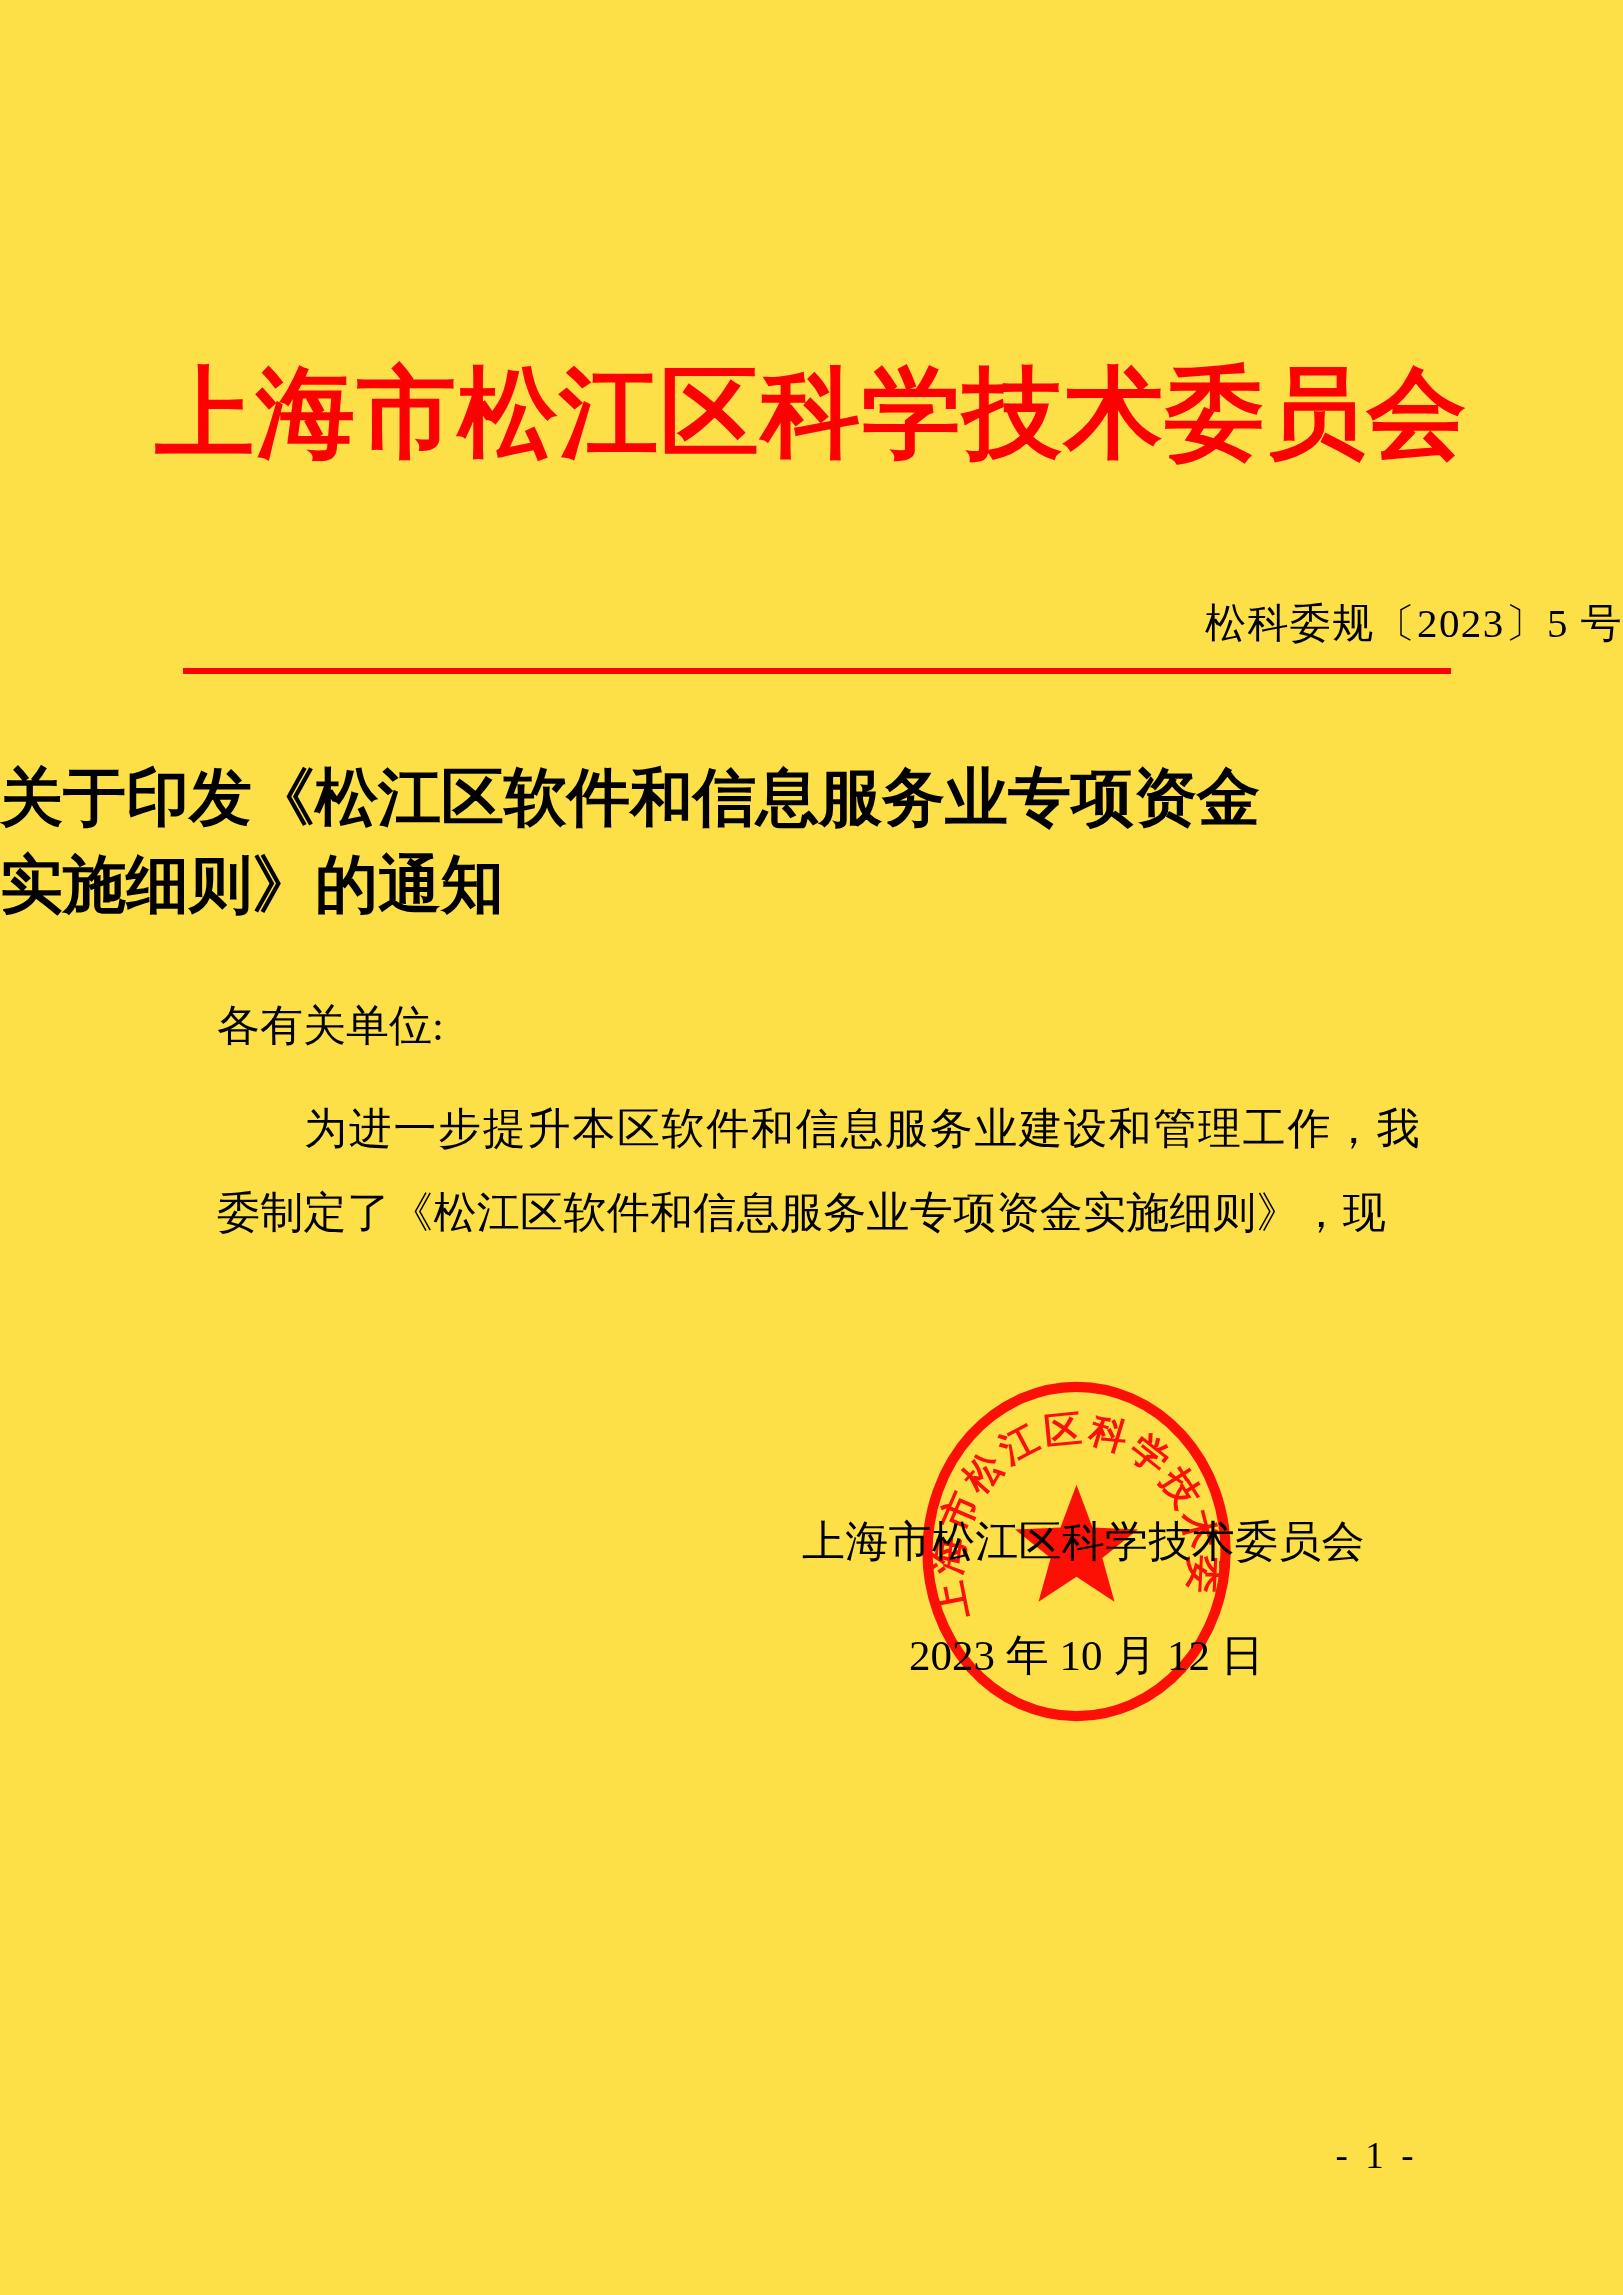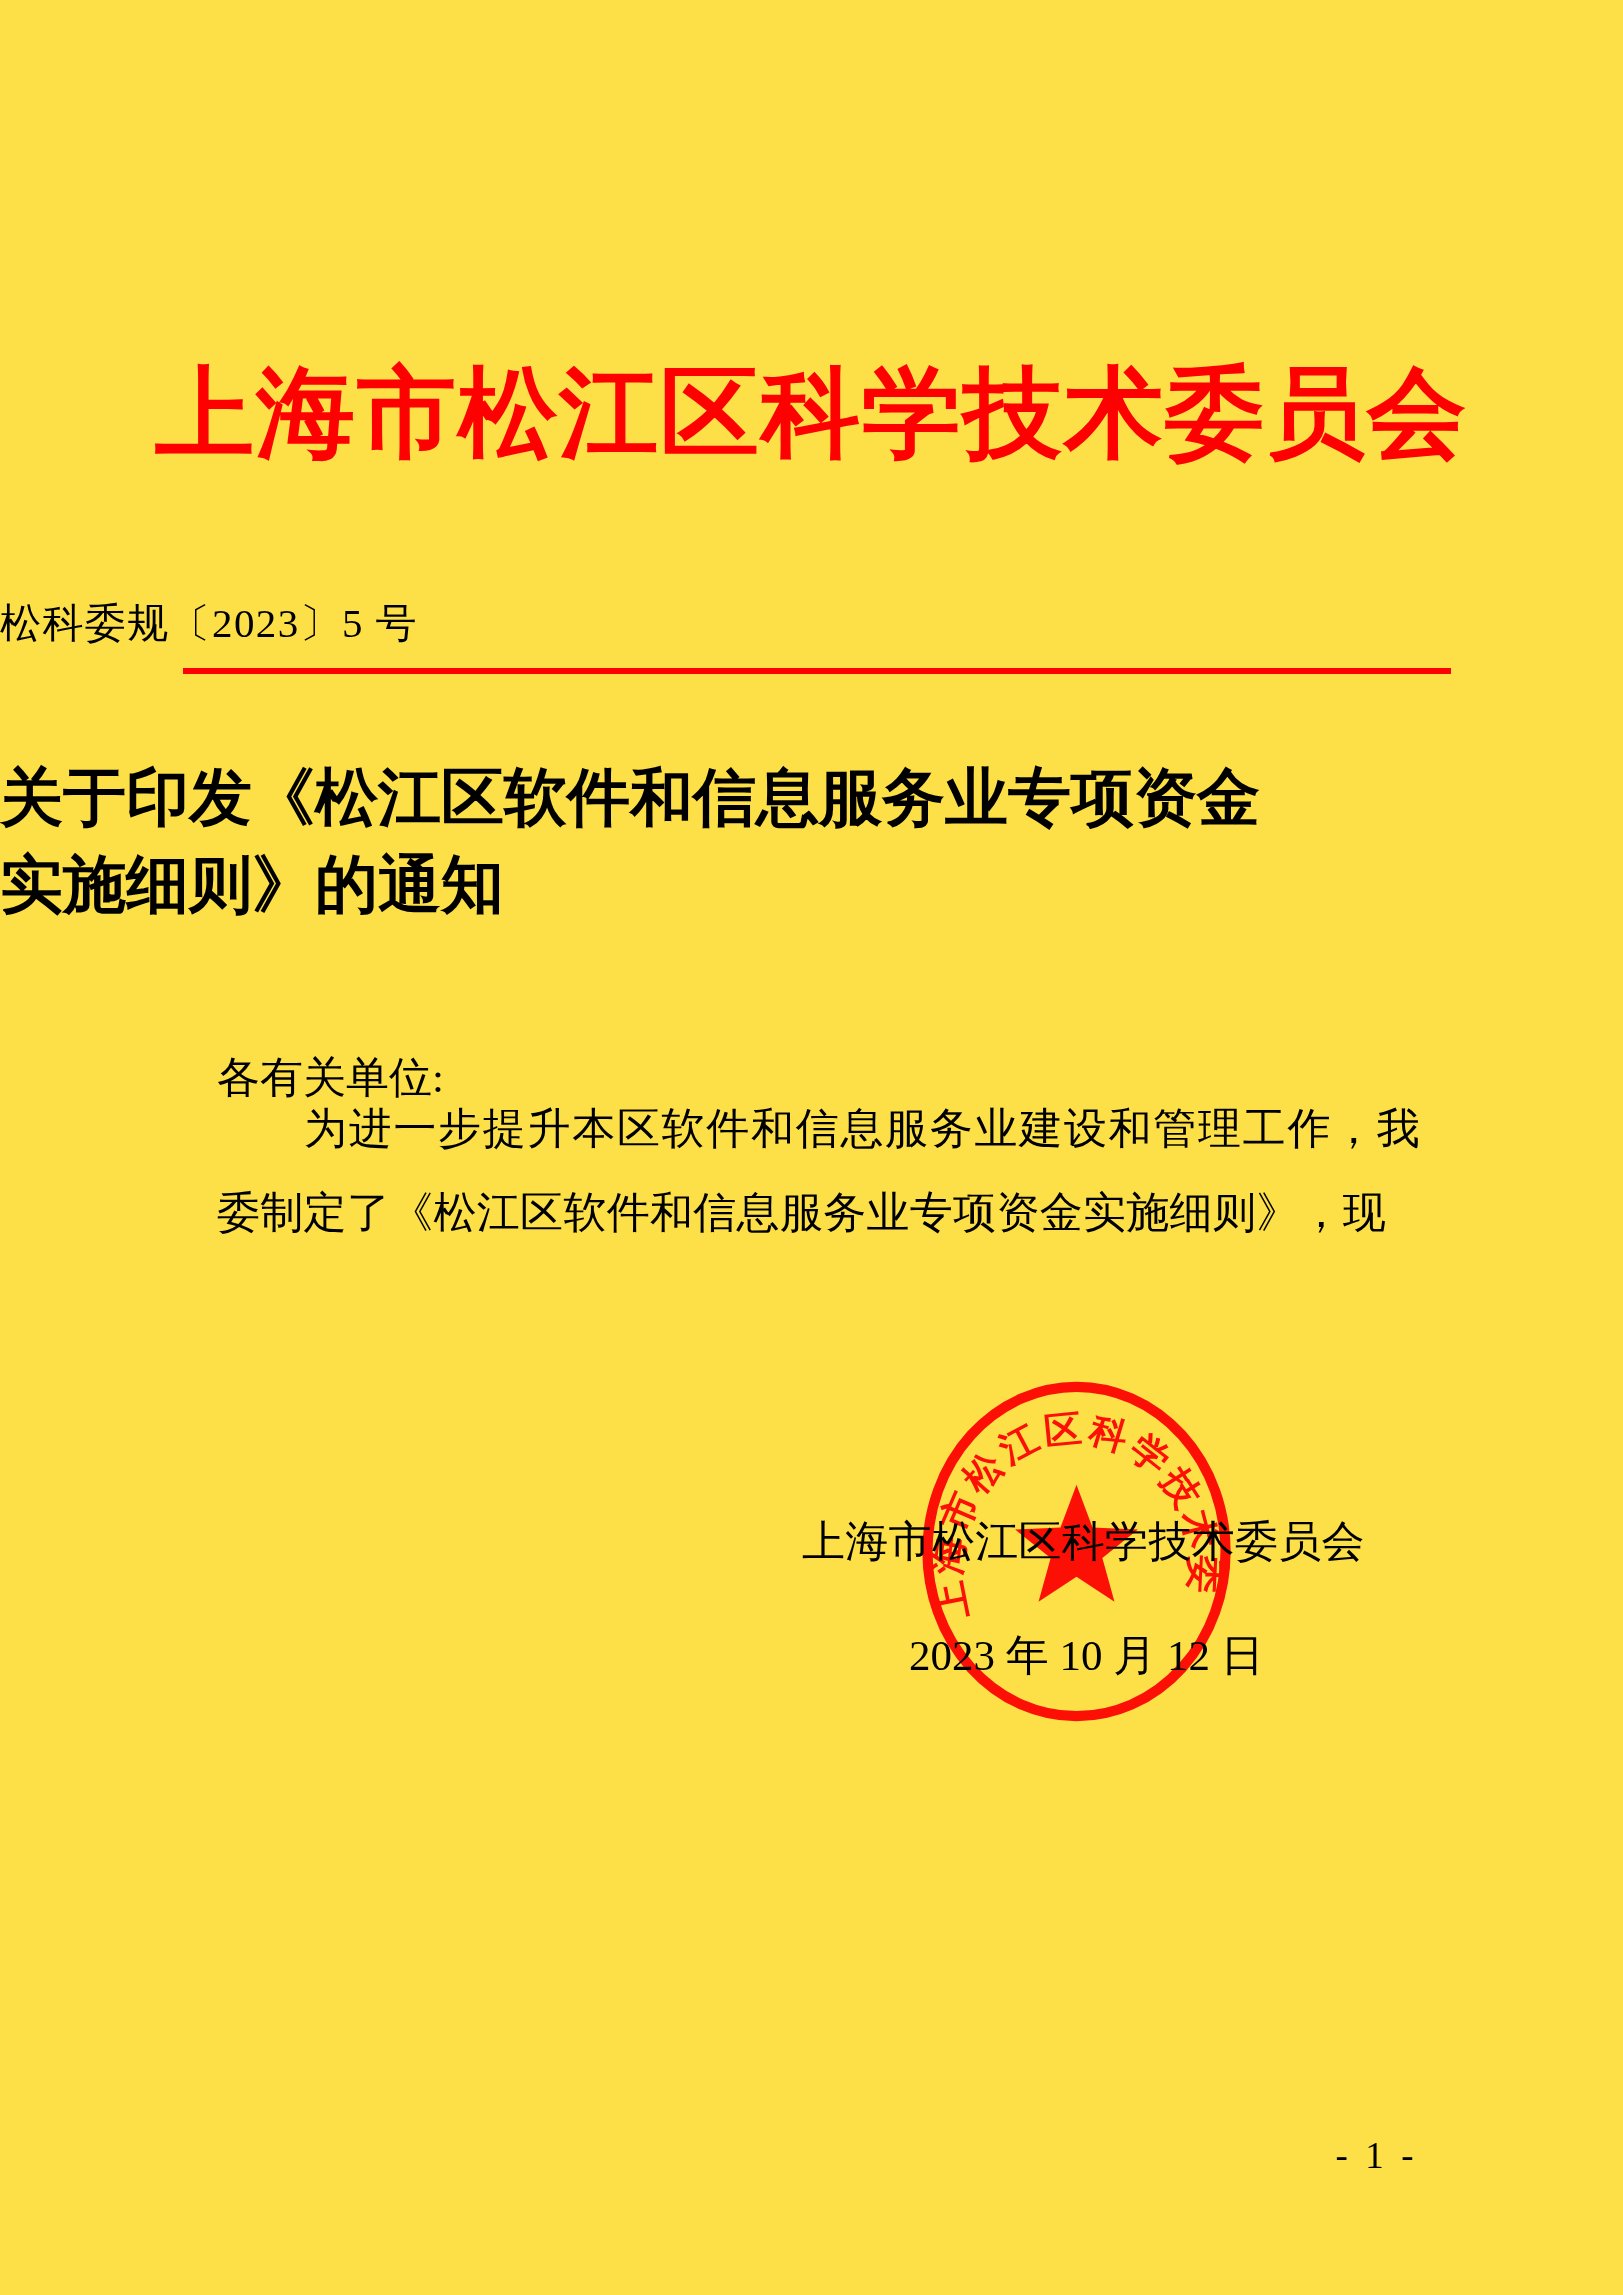--- a/index.html
+++ b/index.html
@@ -19,21 +19,21 @@
     text-align:center;
     font-size:99px;line-height:116px;
     font-weight:bold;
     color:#fe0000;
     letter-spacing:2px;
     white-space:nowrap;
   }
   
   .doc-number{
     left:0;right:0;top:599px;
-    text-align:left;
+    text-align:right;
     font-size:41px;line-height:48px;
     letter-spacing:1.4px;
     color:#000;
   }
   
   .red-line{
     left:183px;top:668px;
     width:1268px;height:6.1px;
     background:#fe0000;
   }
@@ -44,21 +44,21 @@
     font-size:63px;line-height:87px;
     letter-spacing:0px;
     color:#000;
   }
   
   .body-line{
     font-size:43px;line-height:48px;
     white-space:nowrap;
     color:#000;
   }
-  .salutation{left:217px;top:1054px;}
+  .salutation{left:217px;top:1002px;}
   .para-1{left:304px;top:1105px;letter-spacing:1.7px;}
   .para-2{left:217px;top:1189px;letter-spacing:0.3px;}
   .para-3{left:217px;top:1275px;}
   
   .signer{
     left:802px;top:1518px;
     font-size:43px;line-height:48px;
     letter-spacing:0.3px;
     white-space:nowrap;
   }

